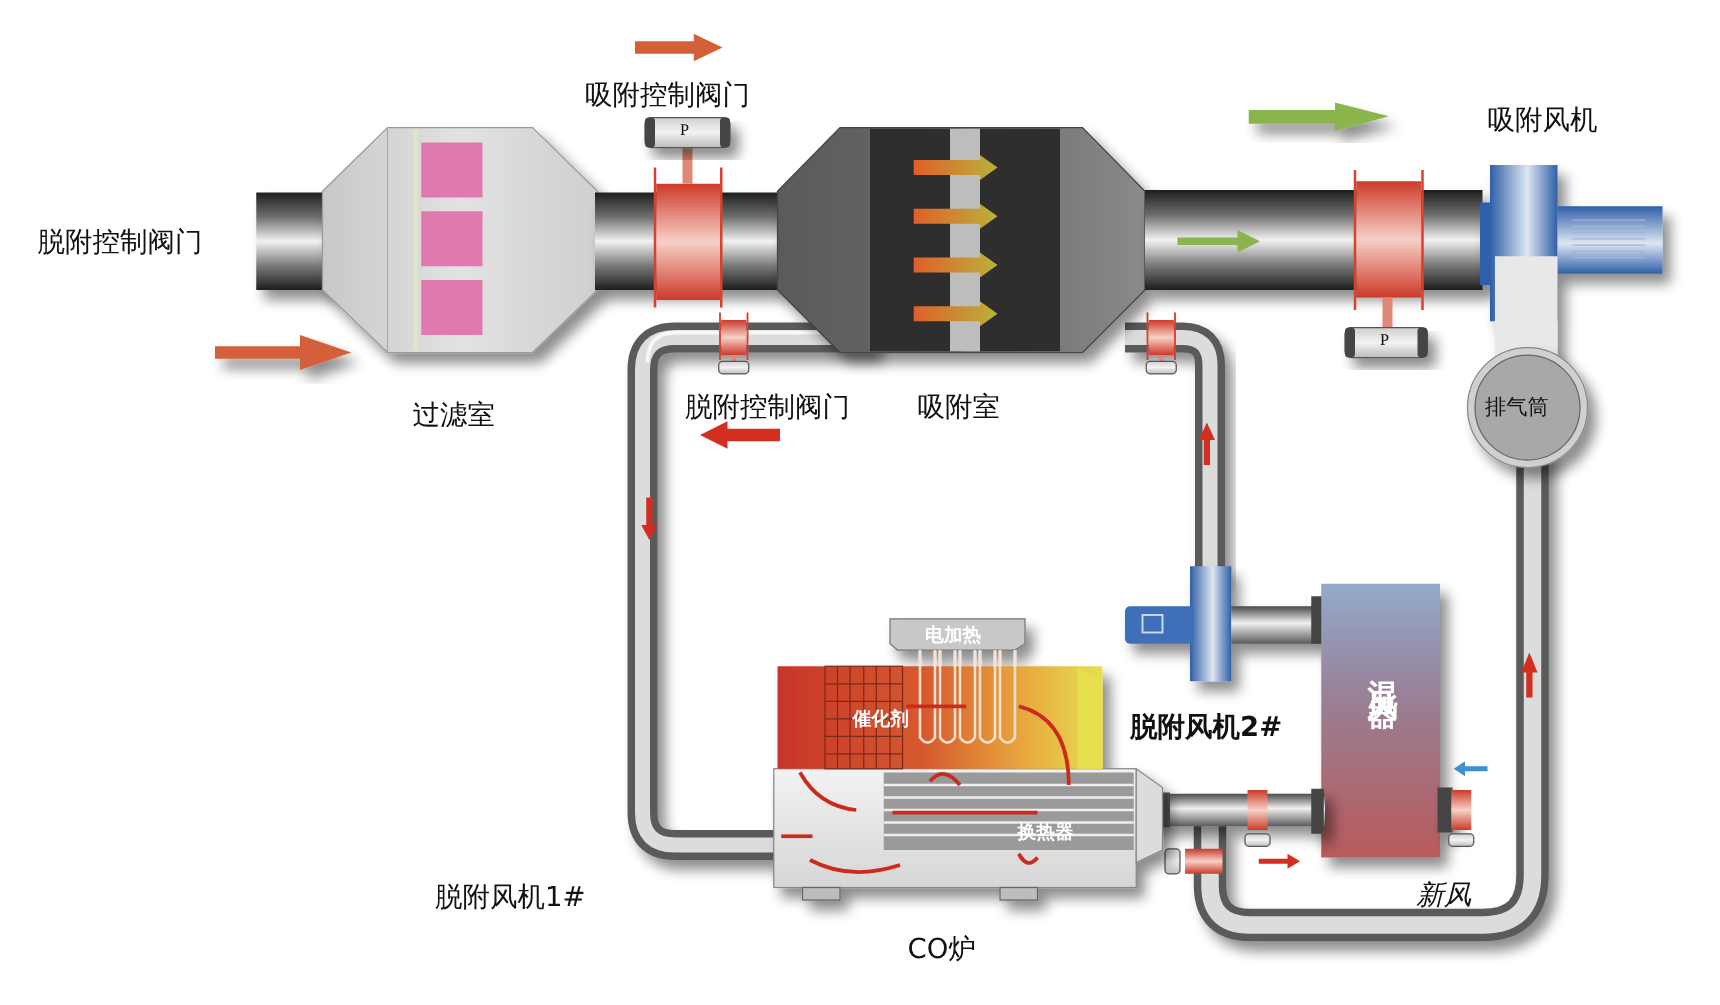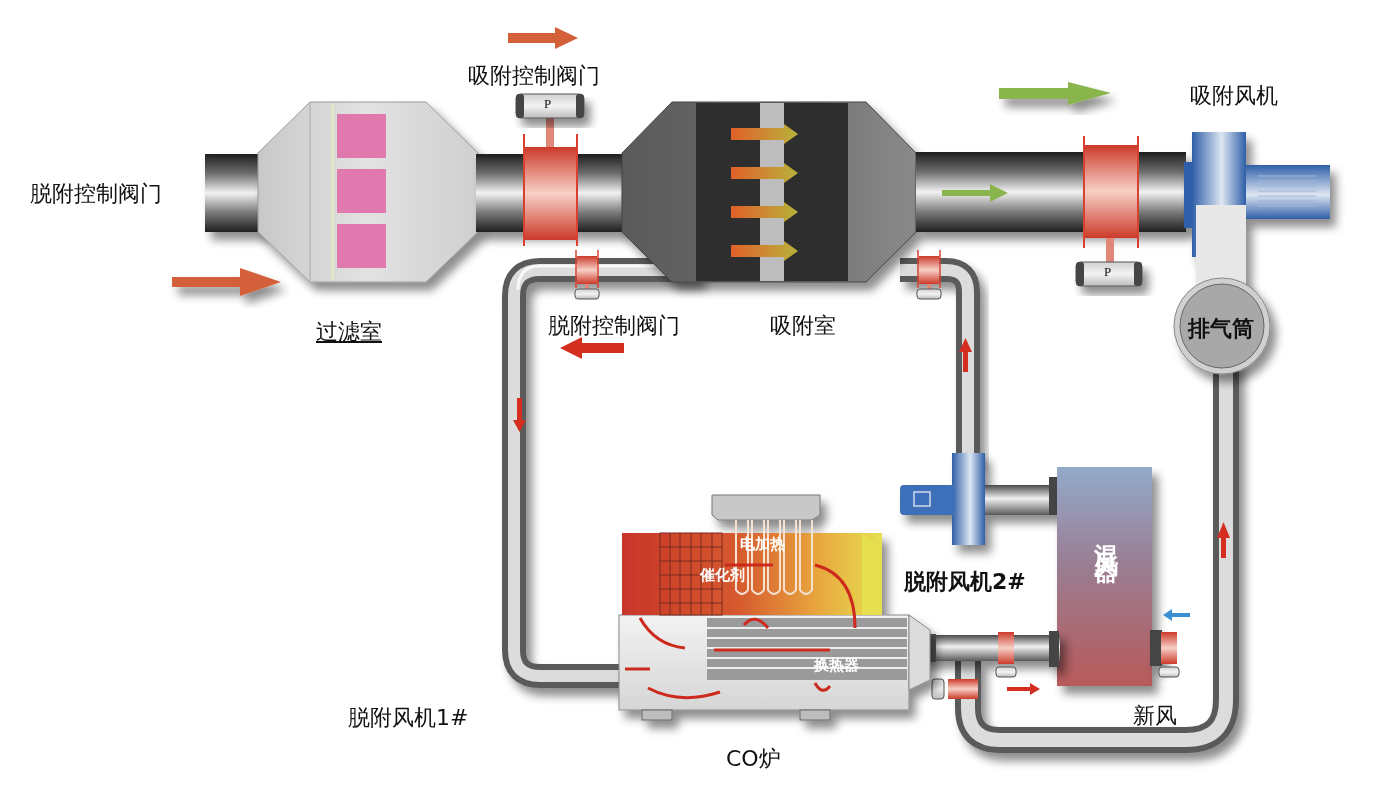--- a/index.html
+++ b/index.html
@@ -1,20 +1,20 @@
 <!DOCTYPE html>
 <html><head>
 <meta charset="utf-8">
 <style>
   html,body{margin:0;padding:0;background:#ffffff;}
   body{width:1376px;height:804px;position:relative;overflow:hidden;font-family:"DejaVu Sans","Liberation Sans",sans-serif;}
   #diagram{position:absolute;left:0;top:0;width:1376px;height:804px;}
   .lbl{position:absolute;color:#111;font-size:22px;font-weight:500;white-space:nowrap;letter-spacing:0px;}
   .lbl-in{position:absolute;color:#ffffff;font-size:15px;font-weight:bold;white-space:nowrap;}
-  .lbl-dark-in{position:absolute;color:#111;font-size:22px;font-weight:bold;white-space:nowrap;}
+  .lbl-dark-in{position:absolute;color:#111;font-size:17px;font-weight:normal;white-space:nowrap;}
   .vert{position:absolute;color:#ffffff;font-size:24px;font-weight:bold;writing-mode:vertical-rl;letter-spacing:8px;}
 </style>
 </head>
 <body>
 
 <svg id="diagram" viewBox="0 0 1376 804" xmlns="http://www.w3.org/2000/svg">
   <defs>
     <linearGradient id="pipeH" x1="0" y1="0" x2="0" y2="1">
       <stop offset="0" stop-color="#1e1e1e"></stop>
       <stop offset="0.25" stop-color="#6e6e6e"></stop>
@@ -293,26 +293,26 @@
   <polygon points="963,372 968,372 968,352 972,352 965.5,338 959,352 963,352" fill="#d42e20"></polygon>
   <polygon points="1221,558 1226,558 1226,538 1230,538 1223.5,522 1217,538 1221,538" fill="#d42e20"></polygon>
   <polygon points="1007,687 1030,687 1030,683 1040,689 1030,695 1030,691 1007,691" fill="#d42e20"></polygon>
   <polygon points="1190,613 1172,613 1172,609 1163,615 1172,621 1172,617 1190,617" fill="#3c8fd0"></polygon>
 </svg>
 
 <span class="lbl" style="left:544px;top:96px;font-size:13px;font-family:'Liberation Serif',serif;">P</span>
 <span class="lbl" style="left:1104px;top:264px;font-size:13px;font-family:'Liberation Serif',serif;">P</span>
 
 <span class="lbl" style="left:30px;top:179px;">脱附控制阀门</span>
-<span class="lbl" style="left:316px;top:317px;text-decoration:underline;">过滤室</span>
+<span class="lbl" style="left:330px;top:317px;">过滤室</span>
 <span class="lbl" style="left:468px;top:61px;">吸附控制阀门</span>
 <span class="lbl" style="left:548px;top:311px;text-align:right;">脱附控制阀门</span>
-<span class="lbl" style="left:734px;top:311px;margin-left:36px;">吸附室</span>
+<span class="lbl" style="left:734px;top:311px;">吸附室</span>
 <span class="lbl" style="left:1190px;top:81px;text-align:center;">吸附风机</span>
 <span class="lbl-dark-in" style="left:1188px;top:314px;">排气筒</span>
 <span class="lbl" style="left:348px;top:703px;">脱附风机1#</span>
 <span class="lbl" style="left:904px;top:567px;font-weight:bold;">脱附风机2#</span>
 <span class="lbl" style="left:726px;top:744px;">CO炉</span>
-<span class="lbl-in" style="left:740px;top:499px;margin-top:36px;">电加热</span>
-<span class="lbl-in" style="left:700px;top:566px;">催化剂</span>
+<span class="lbl-in" style="left:740px;top:499px;">电加热</span>
+<span class="lbl-in" style="left:682px;top:566px;">催化剂</span>
 <span class="lbl-in" style="left:766px;top:656px;margin-left:48px;">换热器</span>
 <span class="vert" style="left:1090px;top:525px;">混风器</span>
-<span class="lbl" style="left:1133px;top:701px;">新风</span>
+<span class="lbl" style="left:1133px;top:701px;font-style:italic;">新风</span>
 
 </body></html>

